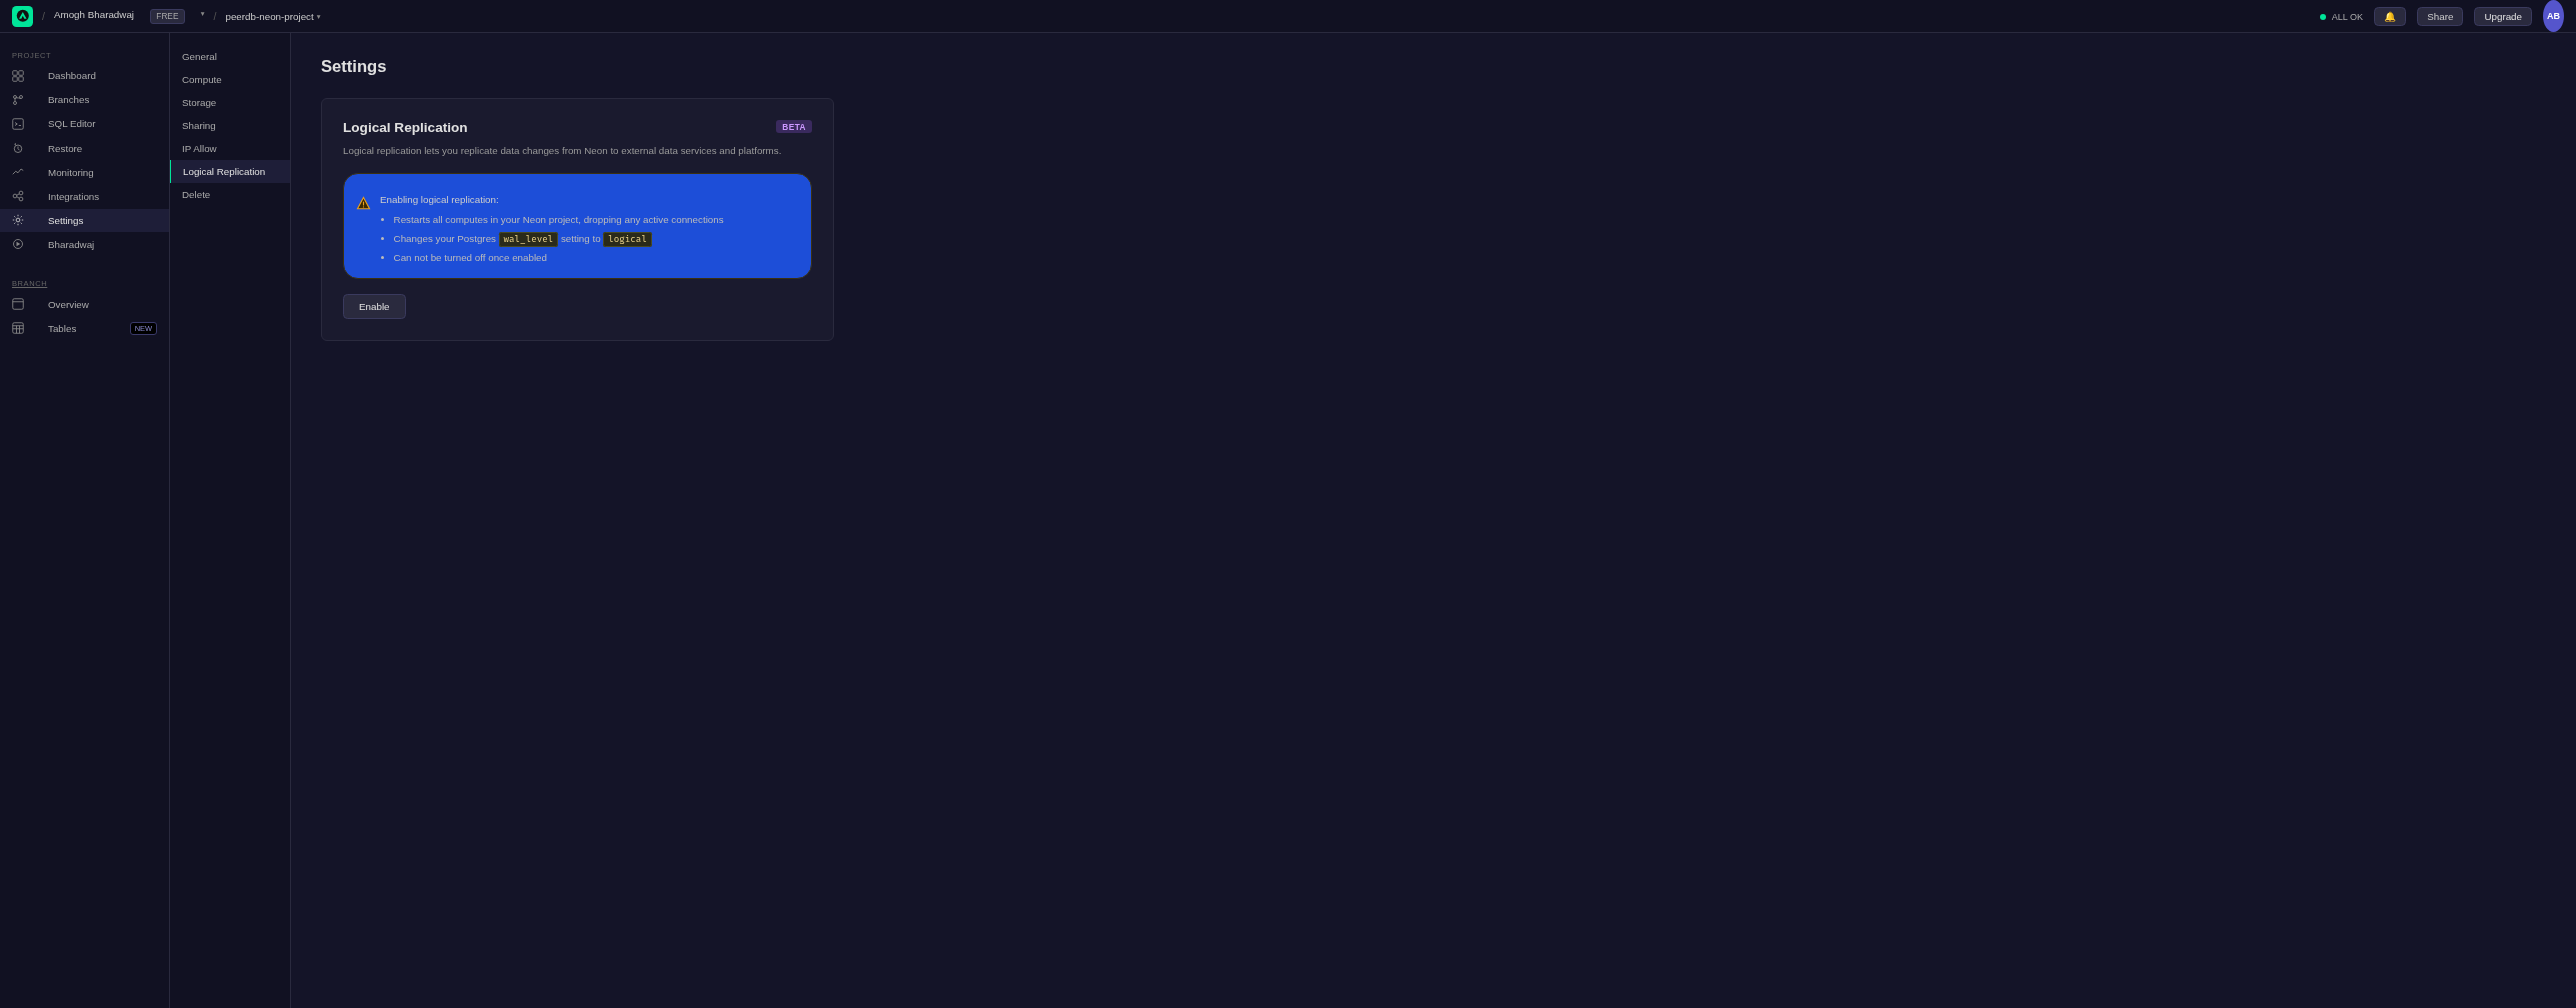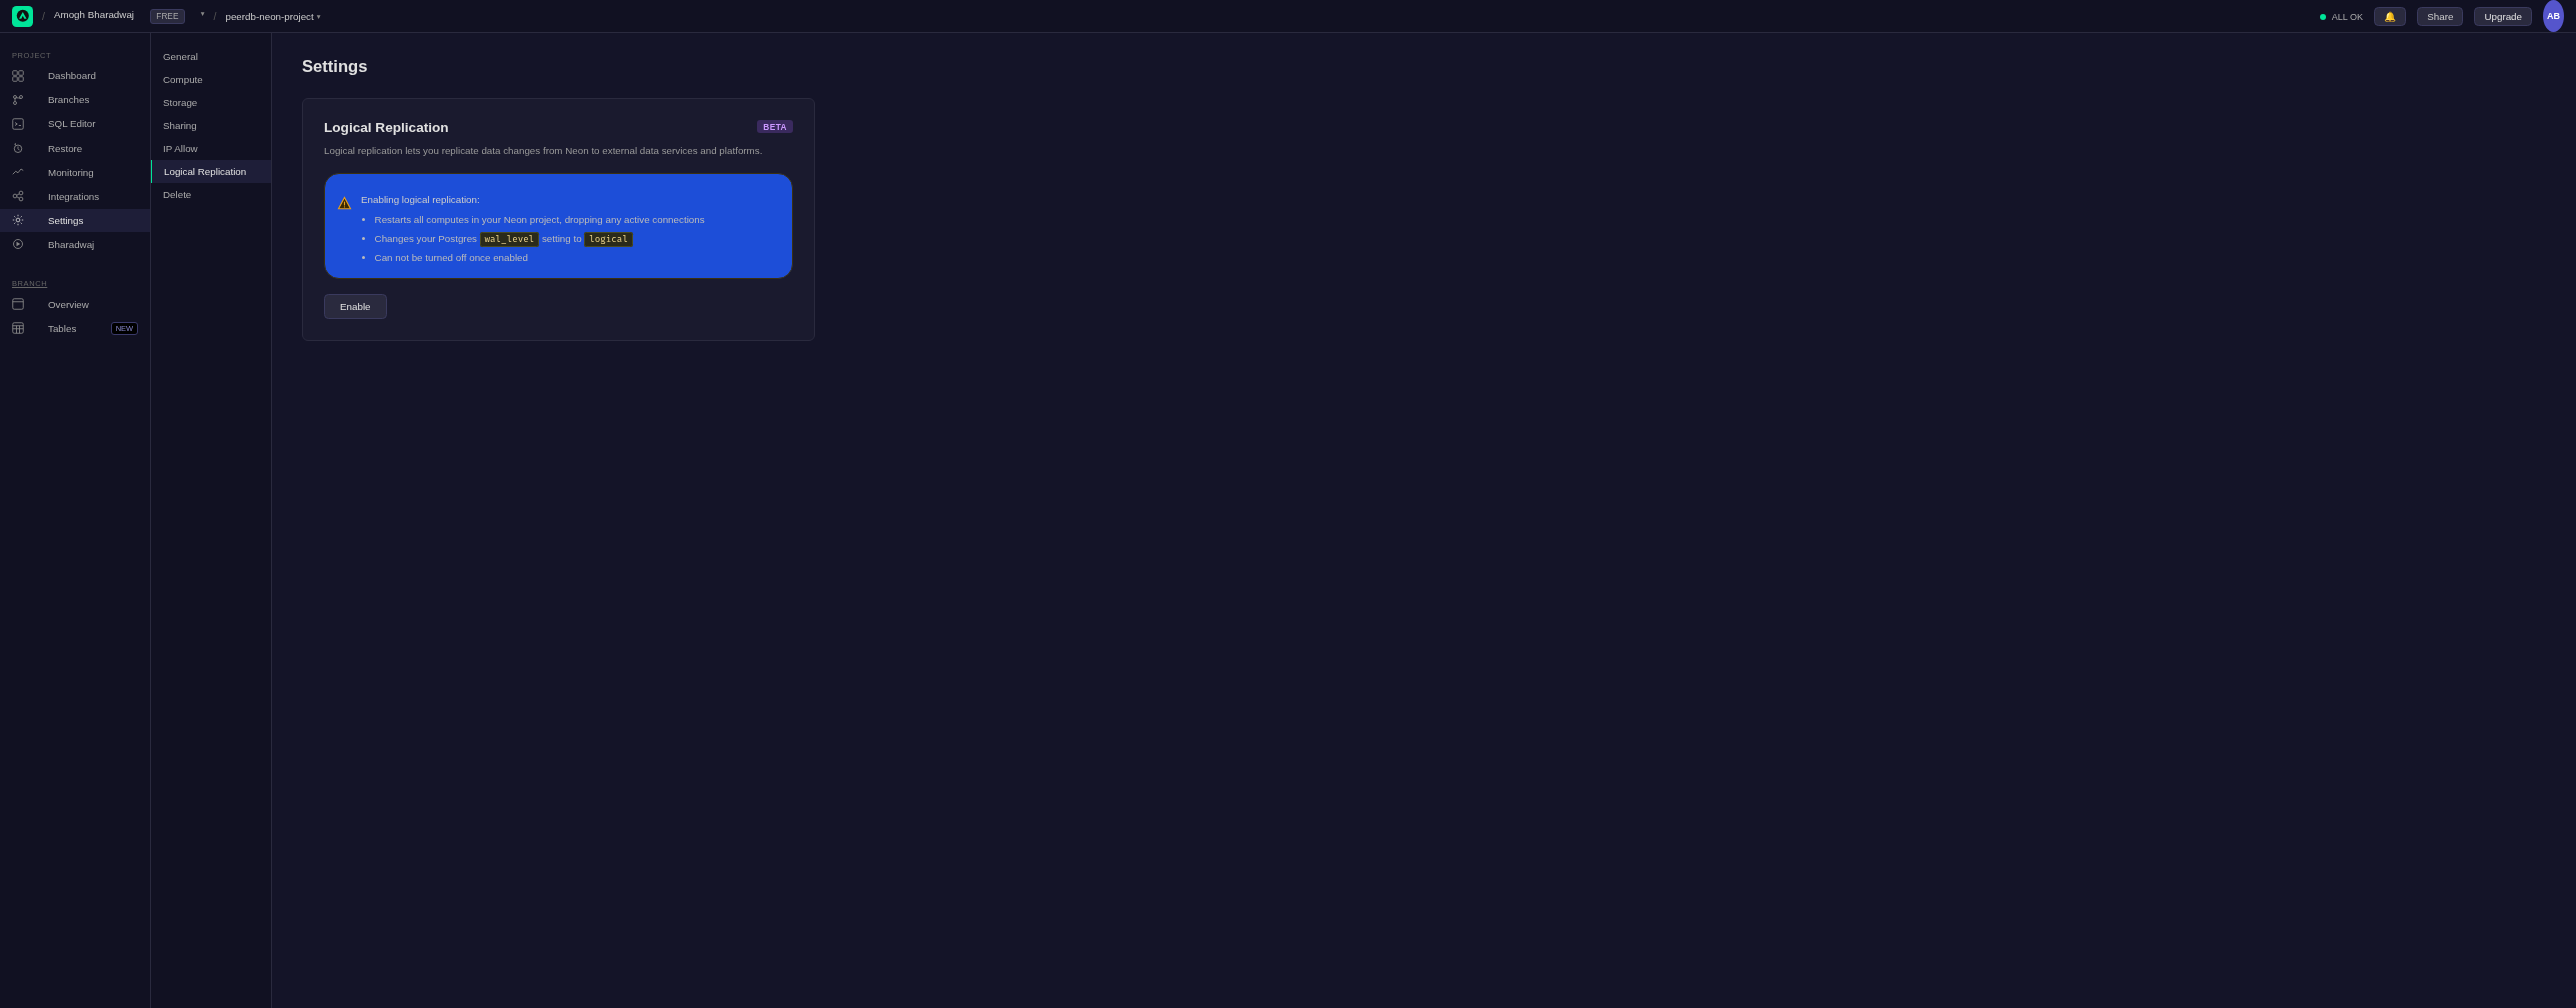--- a/index.html
+++ b/index.html
@@ -111,21 +111,21 @@
     }
 
     
     .layout {
       display: flex;
       height: calc(100vh - 33px);
     }
 
     
     .sidebar {
-      width: 151px;
+      width: 170px;
       background: #111122;
       border-right: 0.8px solid #2a2a3e;
       padding: 12px 0;
       display: flex;
       flex-direction: column;
       gap: 1.5px;
       overflow-y: auto;
     }
     .sidebar-section-label {
       font-size: 7.5px;

